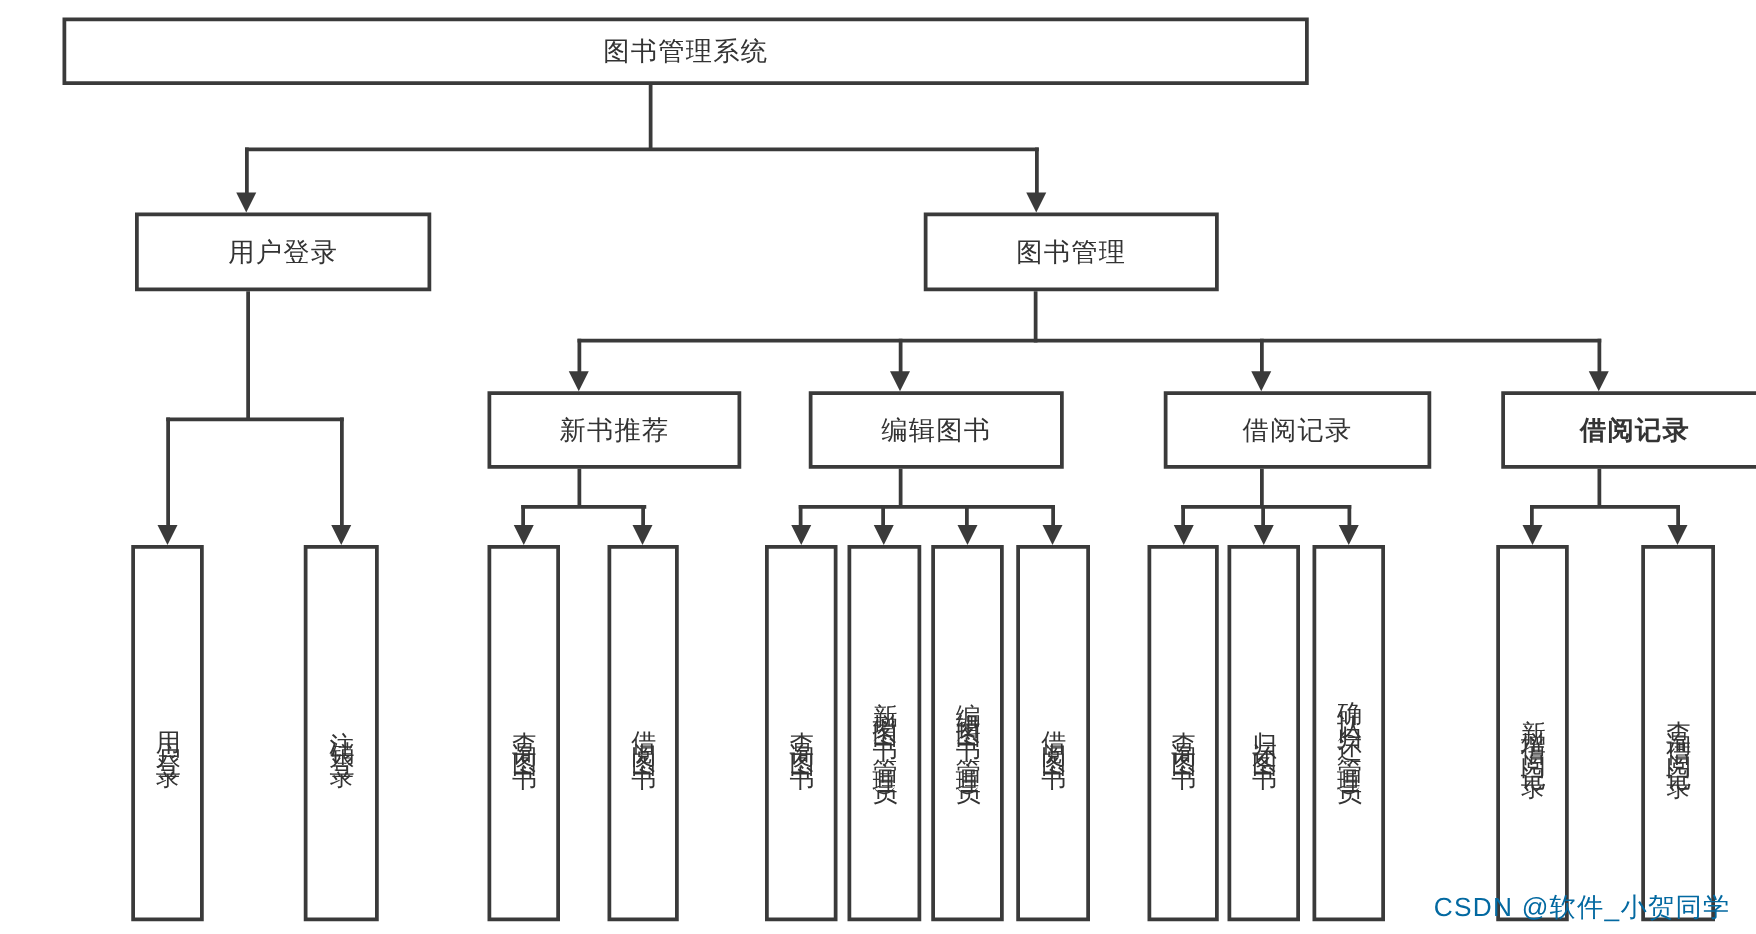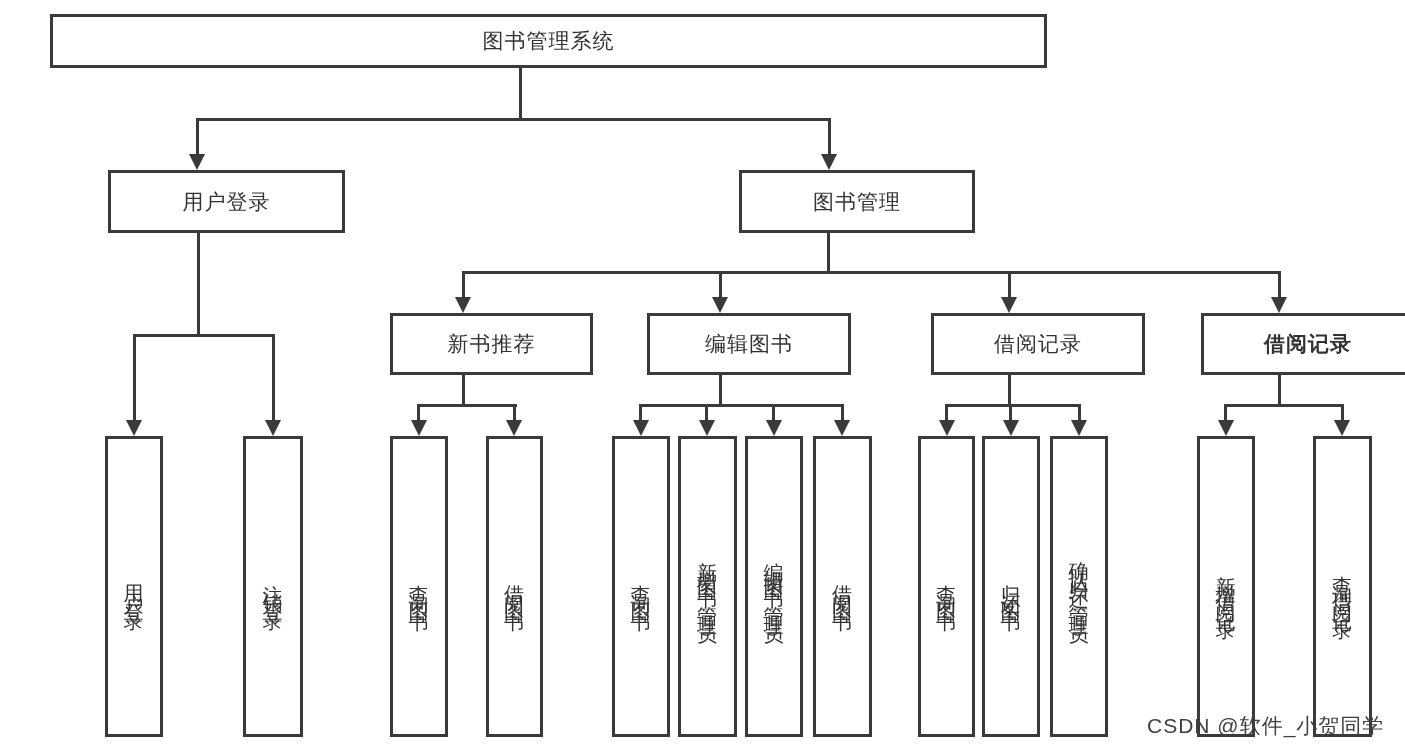--- a/index.html
+++ b/index.html
@@ -45,21 +45,21 @@
     height: 0;
     border-left: 8px solid transparent;
     border-right: 8px solid transparent;
     border-top: 16px solid #3a3a3a;
   }
   .watermark {
     position: absolute;
     left: 1147px;
     top: 712px;
     font-size: 21px;
-    color: #404040;
+    color: #0369a1;
     letter-spacing: 1px;
     white-space: nowrap;
     z-index: 10;
   }
 </style>
 </head>
 <body>
 
 <div id="canvas">
 

